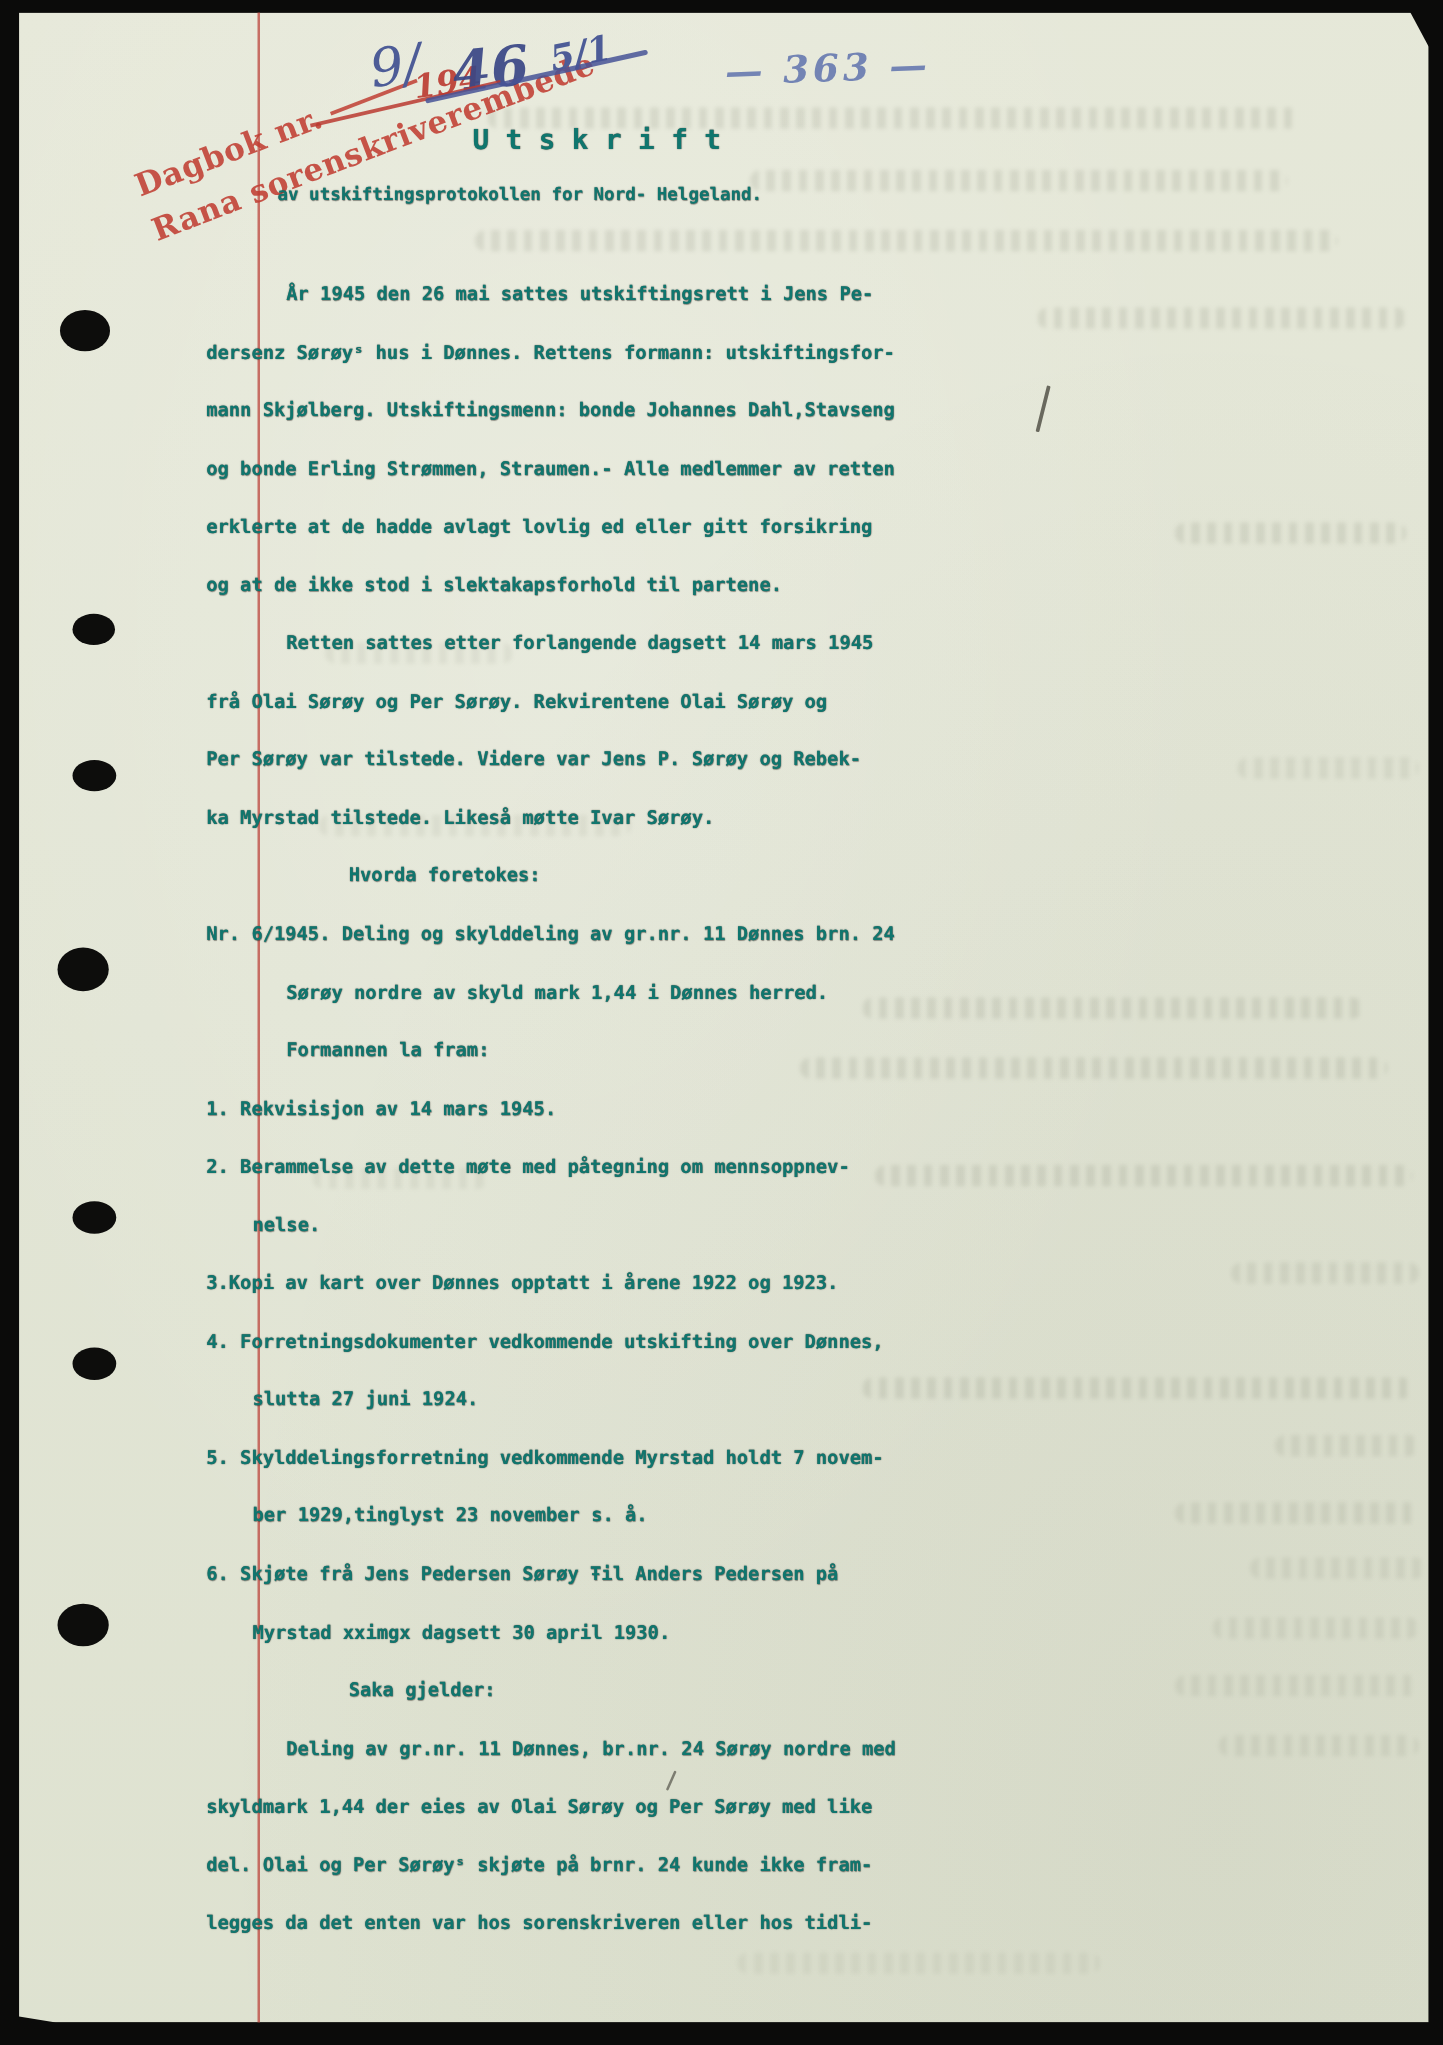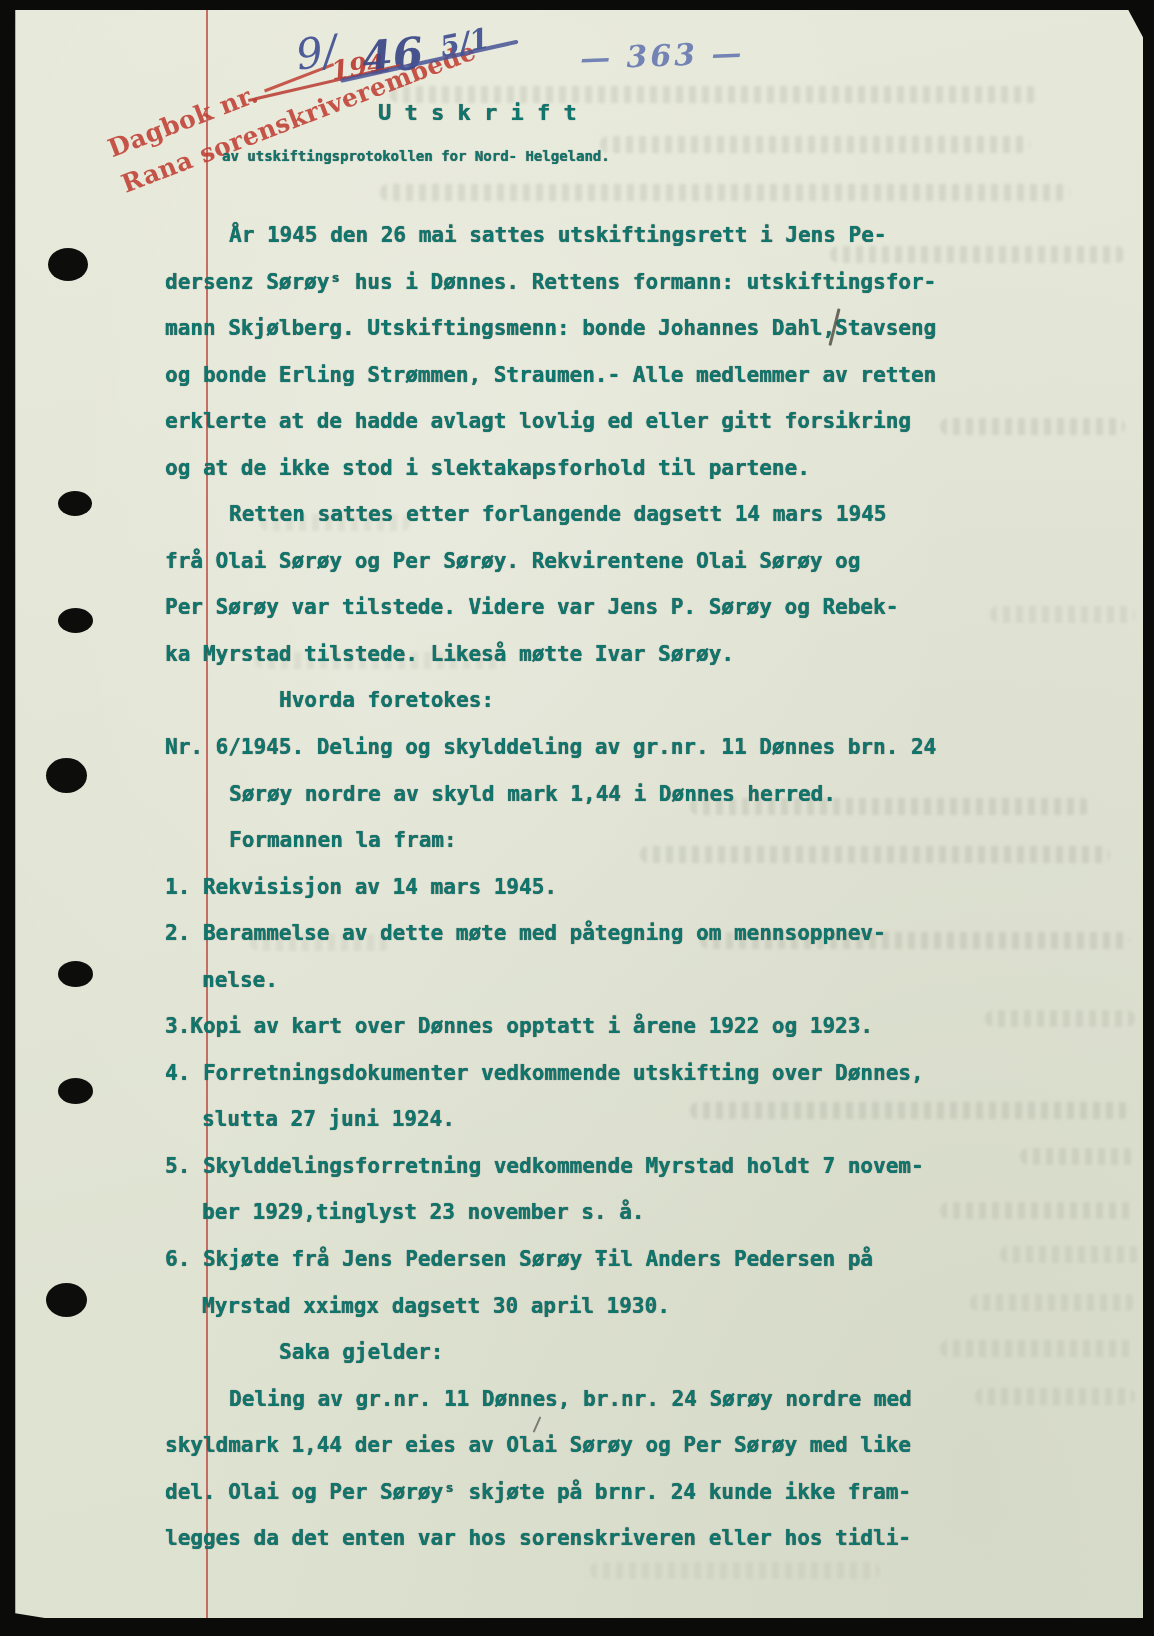--- a/index.html
+++ b/index.html
@@ -25,21 +25,21 @@
   
   .hole{position:absolute;background:#0d0d0c;border-radius:50%;}
   
   .typed{
     color:#0f766e;font-weight:700;
     text-shadow:0 0 1px rgba(52,50,44,.75), .4px .4px .6px rgba(52,50,44,.4);
     white-space:pre;
   }
   .doc-title{position:absolute;left:378px;top:100px;font-size:22px;}
   .doc-subtitle{position:absolute;left:222px;top:148px;font-size:14px;}
-  .doc-body{position:absolute;left:165px;top:212px;font-size:21px;}
+  .doc-body{position:absolute;left:165px;top:212px;font-size:15px;}
   .doc-body .line{height:46.55px;line-height:46.55px;}
   .doc-body .ind1{margin-left:37px;}
   .doc-body .ind2{margin-left:64px;}
   .doc-body .ind3{margin-left:114px;}
   
   .stamp{
     position:absolute;left:104px;top:136px;
     transform:rotate(-21deg);transform-origin:0 0;
     color:rgba(192,62,50,.88);
     font-family:"DejaVu Serif","Liberation Serif",serif;

